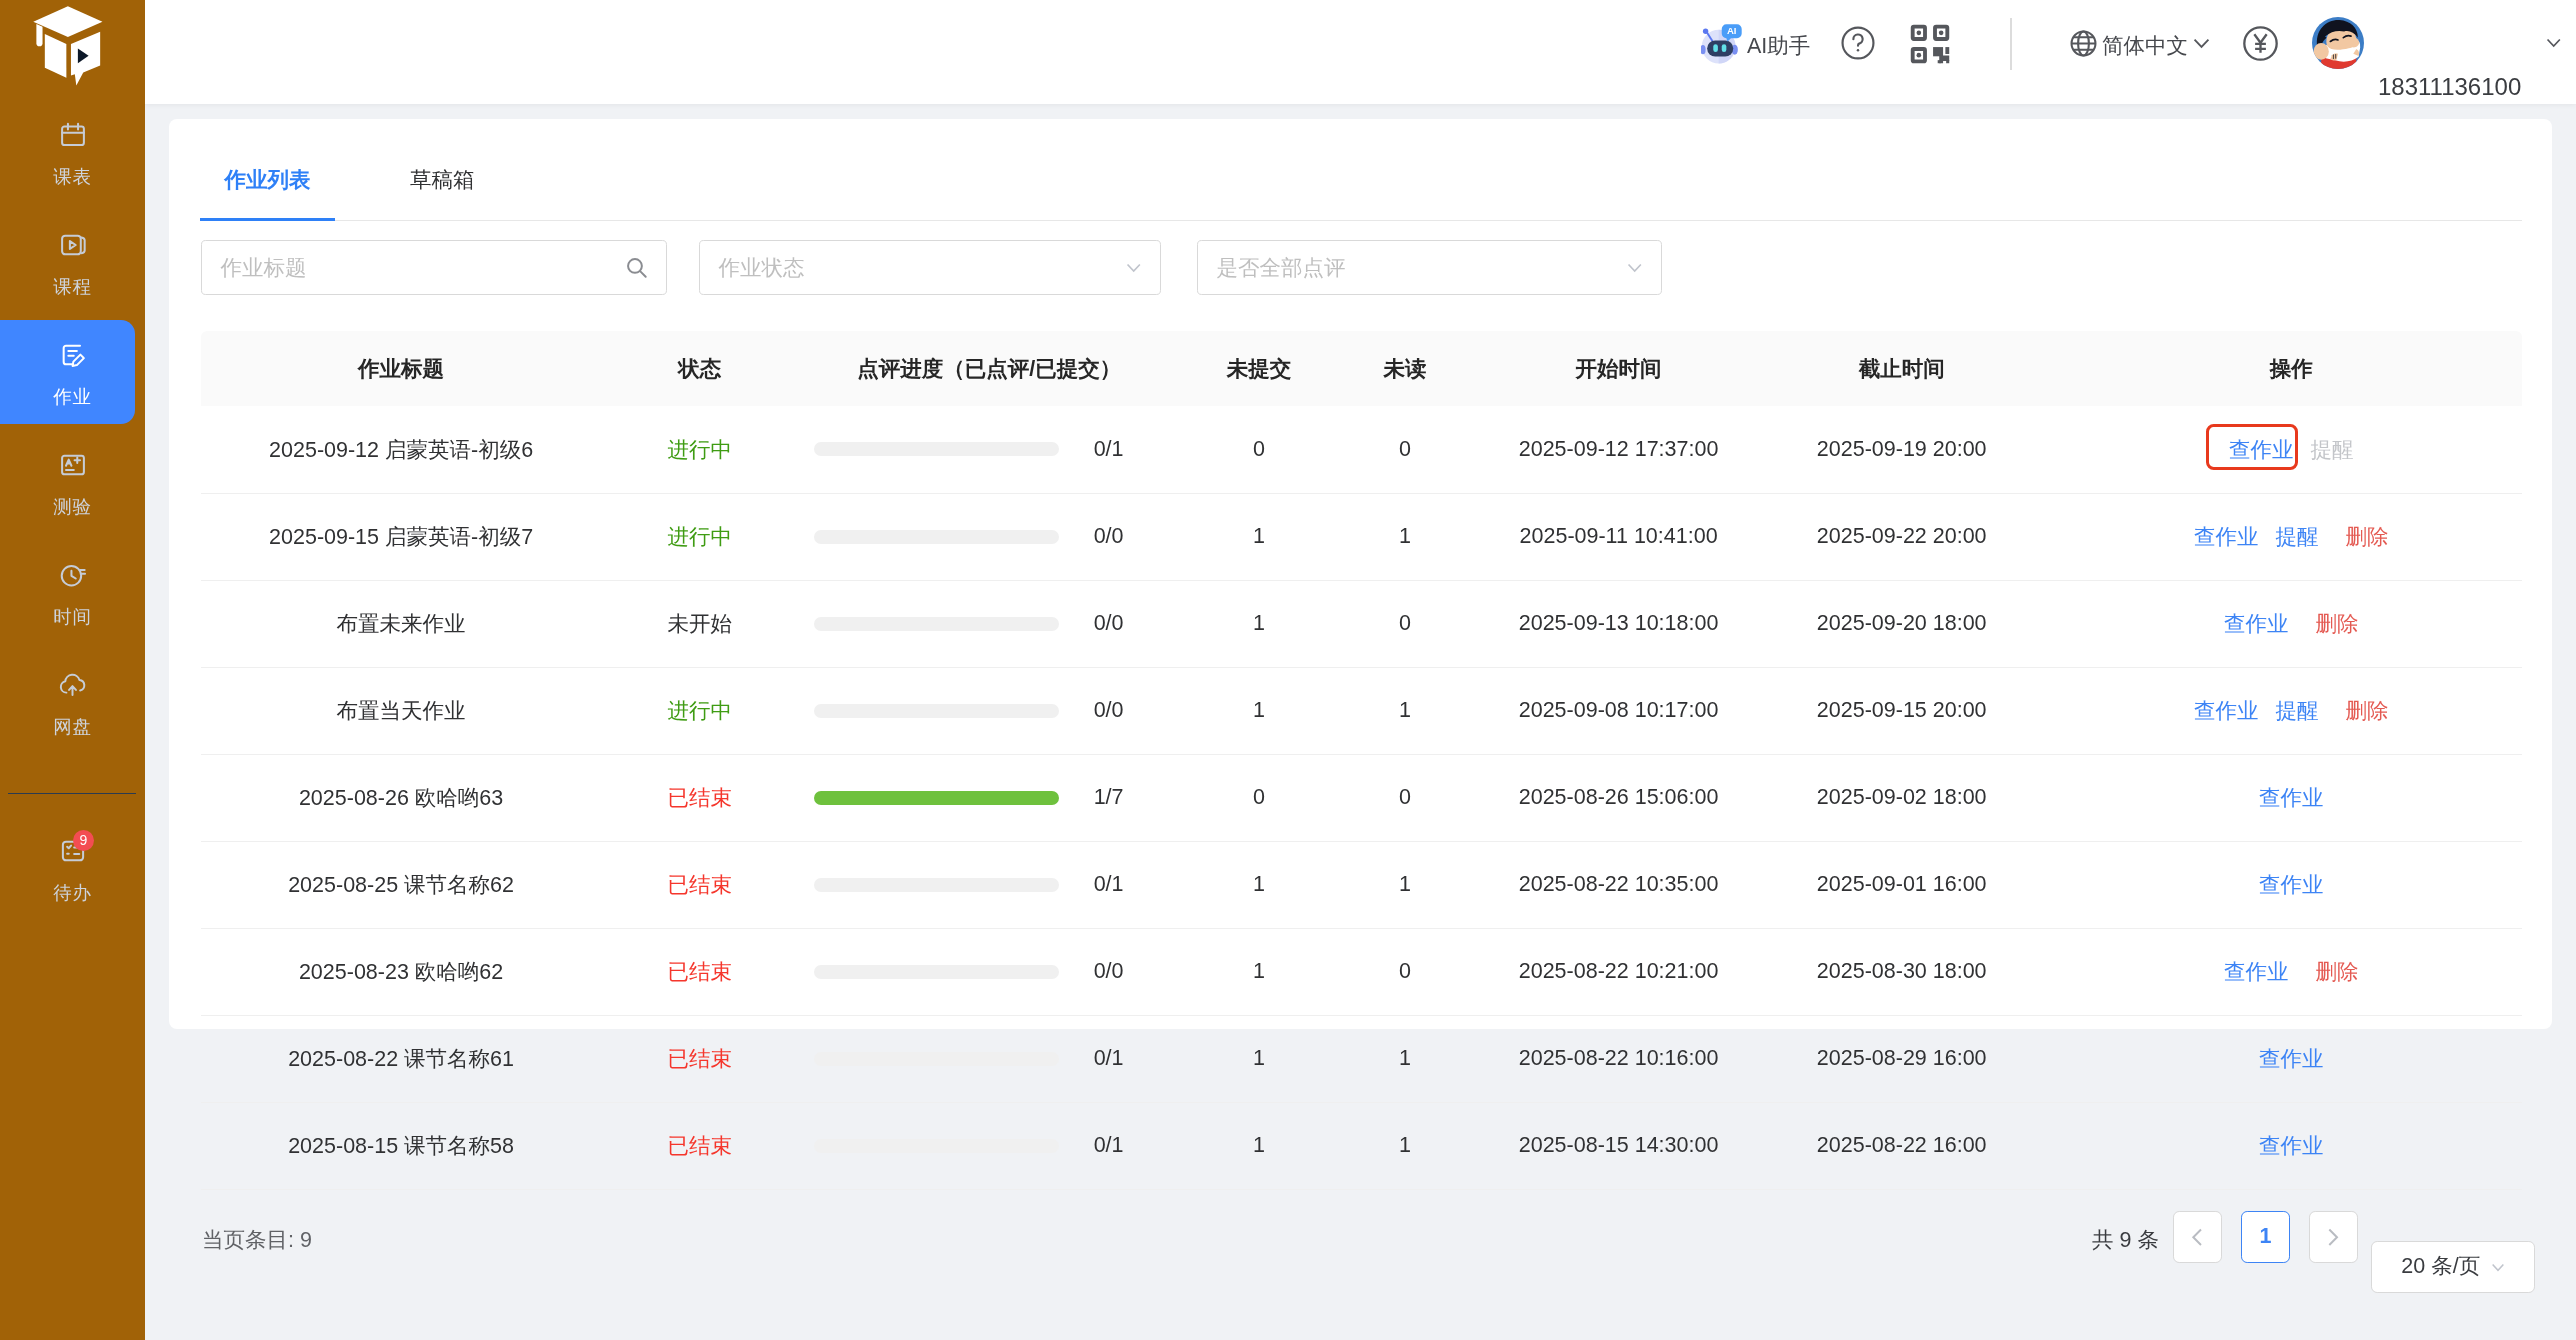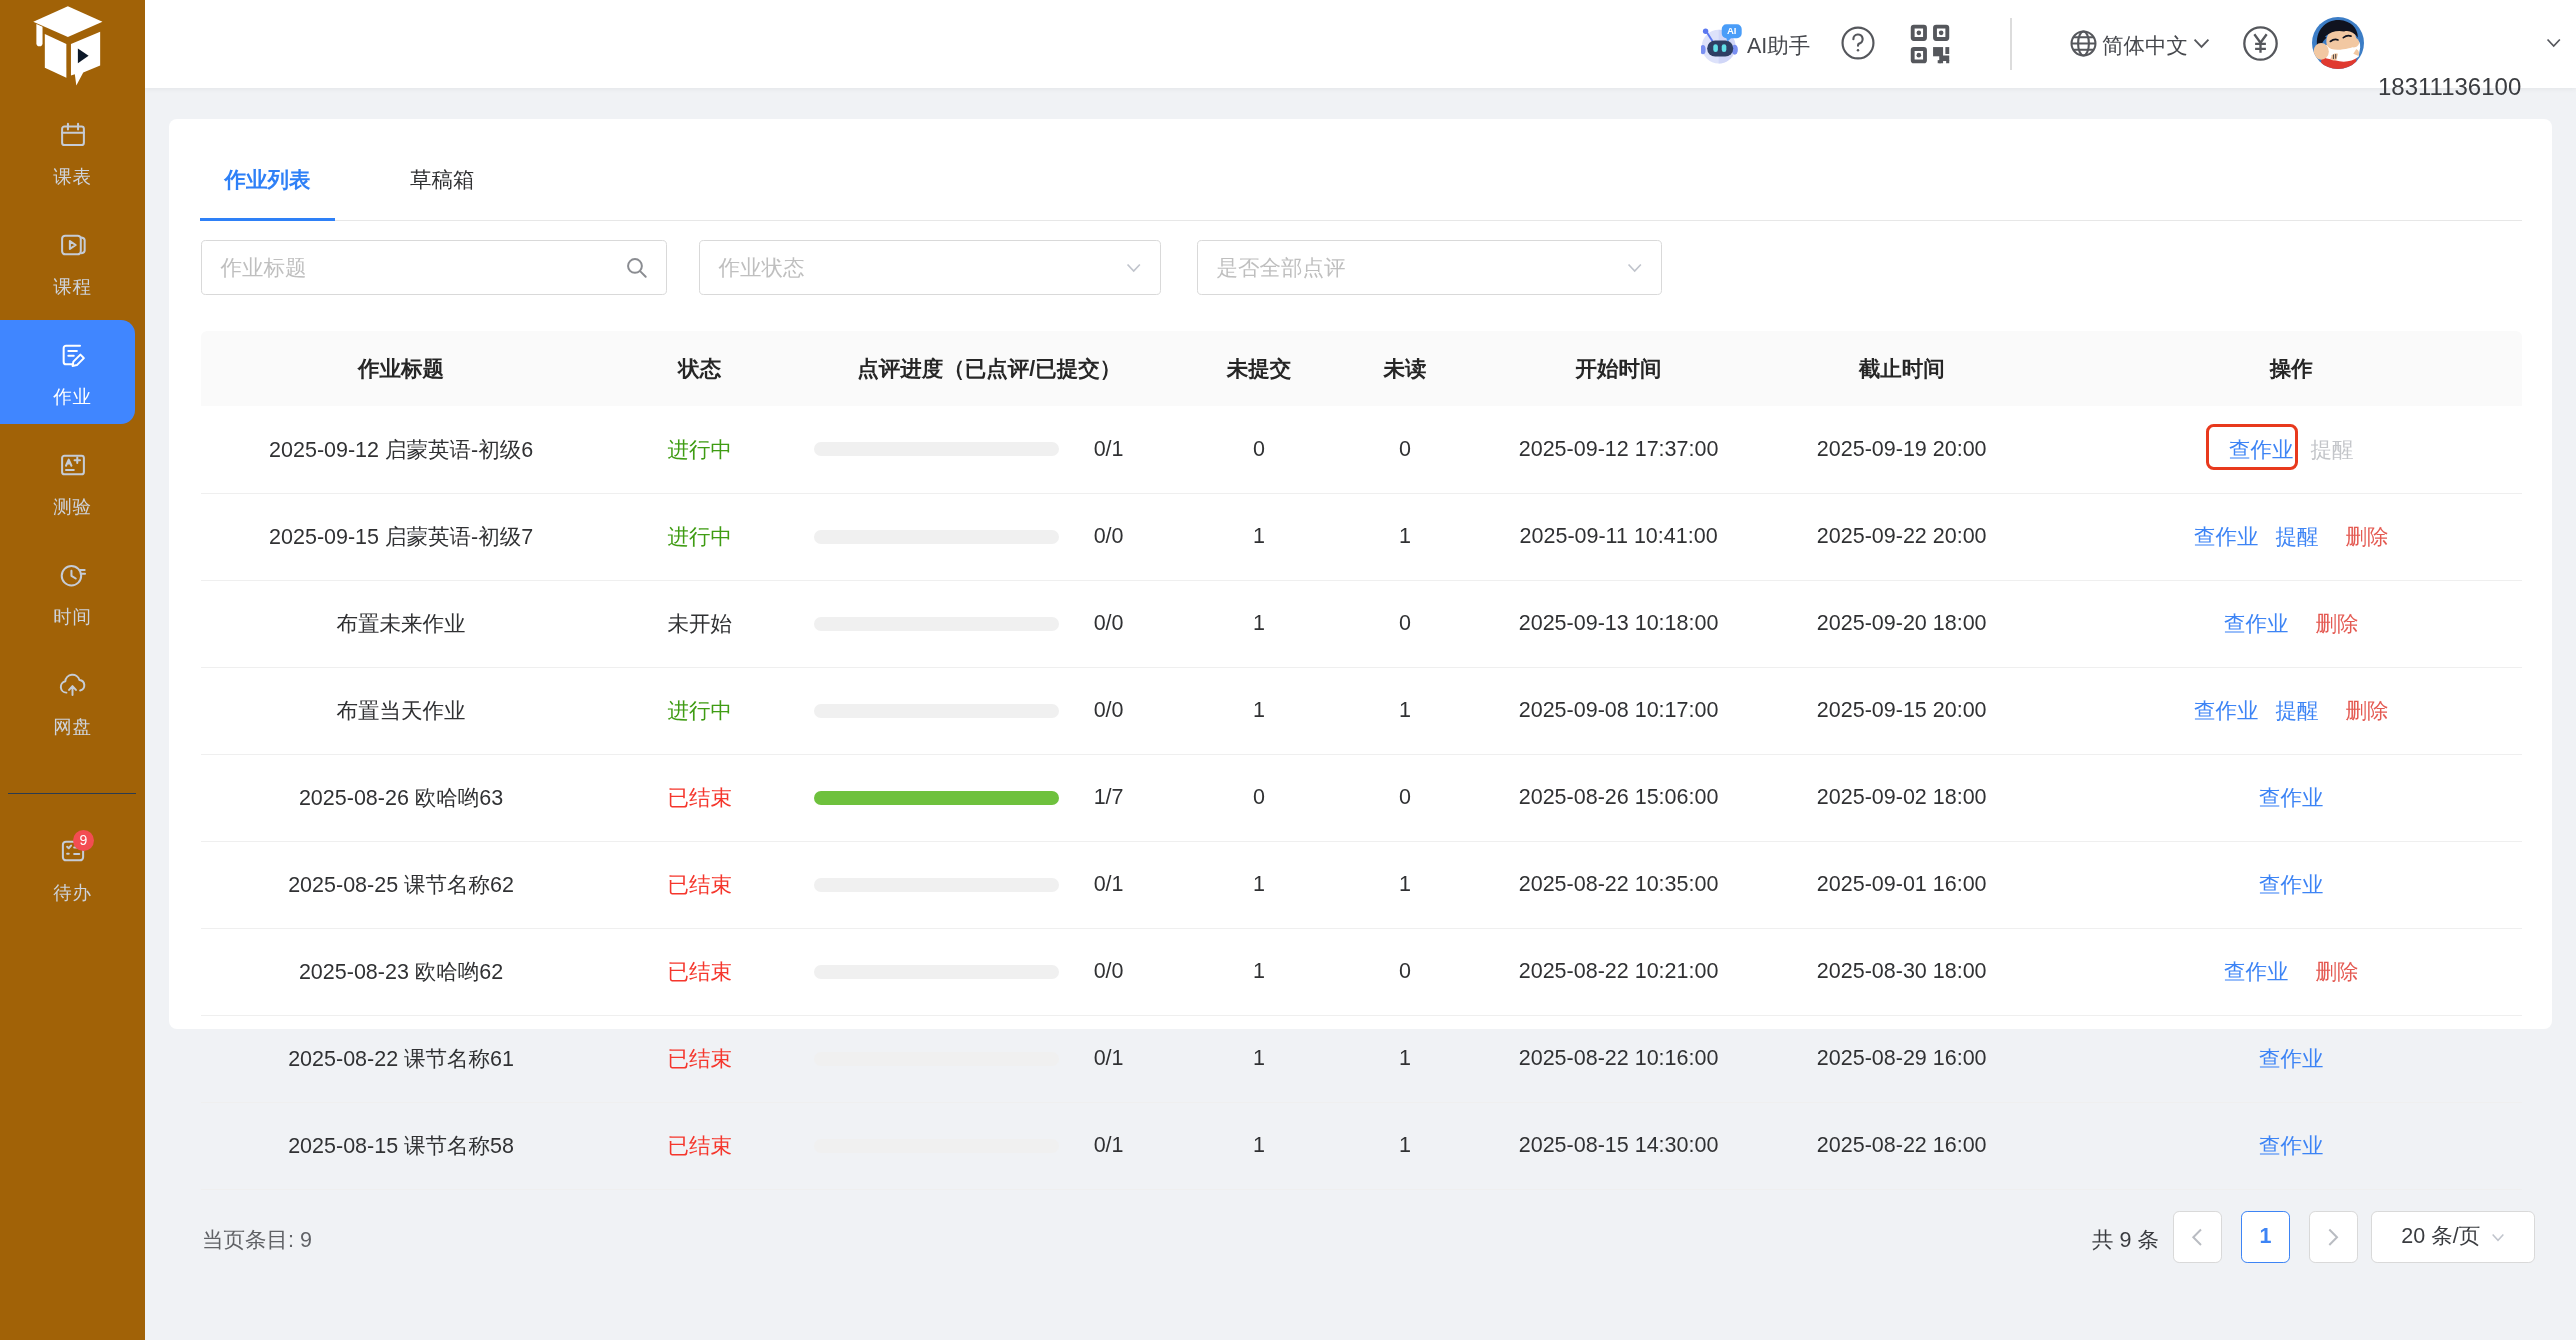--- a/index.html
+++ b/index.html
@@ -1,19 +1,19 @@
 <!DOCTYPE html>
 <html style="font-size:12.3px"><head>
 <meta charset="utf-8">
 <style>
 * { margin:0; padding:0; box-sizing:border-box; }
 html,body { width:2576px; height:1340px; overflow:hidden; }
 body { background:#f0f2f5; font-family:"Liberation Sans",sans-serif; color:#303133; }
 .sidebar { position:absolute; left:0; top:0; width:145px; height:1340px; background:#a16207; z-index:5; }
-.topbar { position:absolute; left:145px; top:0; width:2431px; height:88px; background:#fff; box-shadow:0 2.3px 5.4px rgba(0,0,0,0.06); z-index:4; }
+.topbar { position:absolute; left:145px; top:0; width:2431px; height:104px; background:#fff; box-shadow:0 2.3px 5.4px rgba(0,0,0,0.06); z-index:4; }
 .card { position:absolute; left:169px; top:119px; width:2383px; height:910px; background:#fff; border-radius:8px; }
 
 .logo { position:absolute; left:31px; top:3.1px; }
 .mitem { position:absolute; left:0; width:145px; text-align:center; }
 .mitem .mic { display:block; margin:0 auto; }
 .mitem .mlb { display:block; margin-top:15.4px; font-size:18.5px; color:#ced3db; letter-spacing:0.8px; }
 .mactive { position:absolute; left:0; top:320px; width:135px; height:104px; background:#4086ff; border-radius:0 14px 14px 0; }
 .sdiv { position:absolute; left:7.7px; top:793px; width:128px; height:0; border-top:0.8px solid #2b3b50; }
 .badge9 { position:absolute; left:73px; top:830px; width:21px; height:21px; background:#f34d52; border-radius:50%; color:#fff; font-size:14px; line-height:21px; text-align:center; z-index:2; }
 
@@ -388,19 +388,19 @@
     <svg width="12.3" height="18.5" viewBox="0 0 16 24" fill="none" stroke="#b9bcc2" stroke-width="2.6" style="vertical-align:middle;">
         <path d="M13,2 L3,12 L13,22"></path>
       </svg>
   </div>
   <div class="pgbtn" style="left:2072px;border-color:#3d84f5;color:#3d84f5;font-weight:bold;">1</div>
   <div class="pgbtn" style="left:2140px;">
     <svg width="12.3" height="18.5" viewBox="0 0 16 24" fill="none" stroke="#b9bcc2" stroke-width="2.6" style="vertical-align:middle;">
         <path d="M3,2 L13,12 L3,22"></path>
       </svg>
   </div>
-  <div class="pgbtn" style="left:2202px;width:164px;color:#3a3c40;">20 条/页
+  <div class="pgbtn" style="left:2202px;width:164px;color:#3a3c40;margin-top:30px;">20 条/页
     <svg width="14" height="9.2" viewBox="0 0 18 12" fill="none" stroke="#c0c4cc" stroke-width="2" style="vertical-align:middle;margin-left:4.6px;">
         <path d="M2,2 L9,9.5 L16,2"></path>
       </svg>
   </div>
 </div>
 
 
 </body></html>

